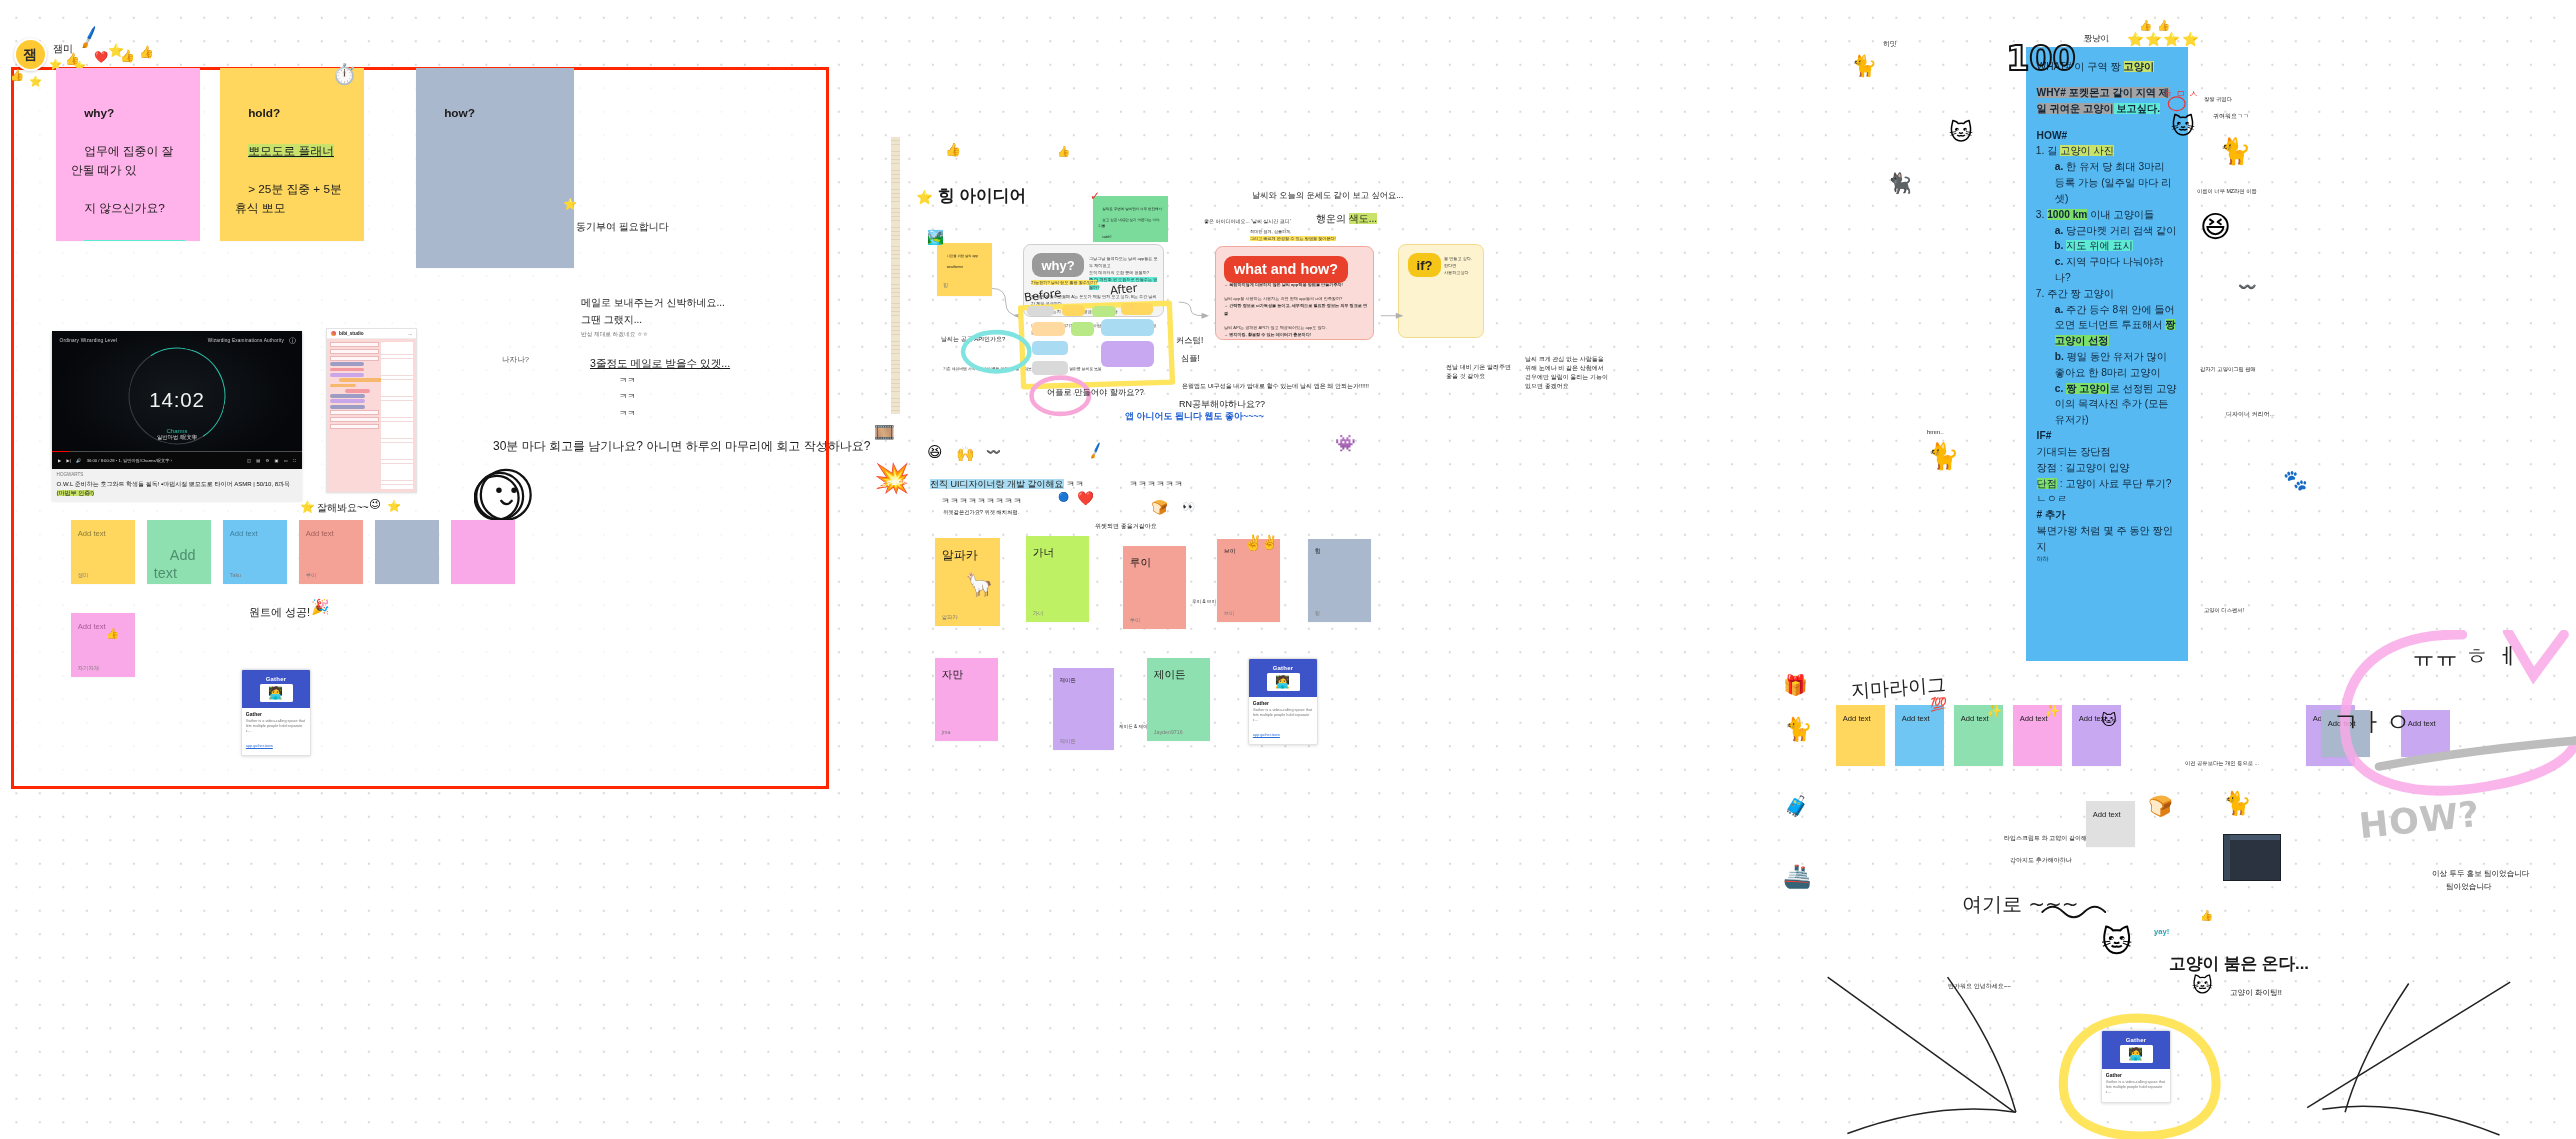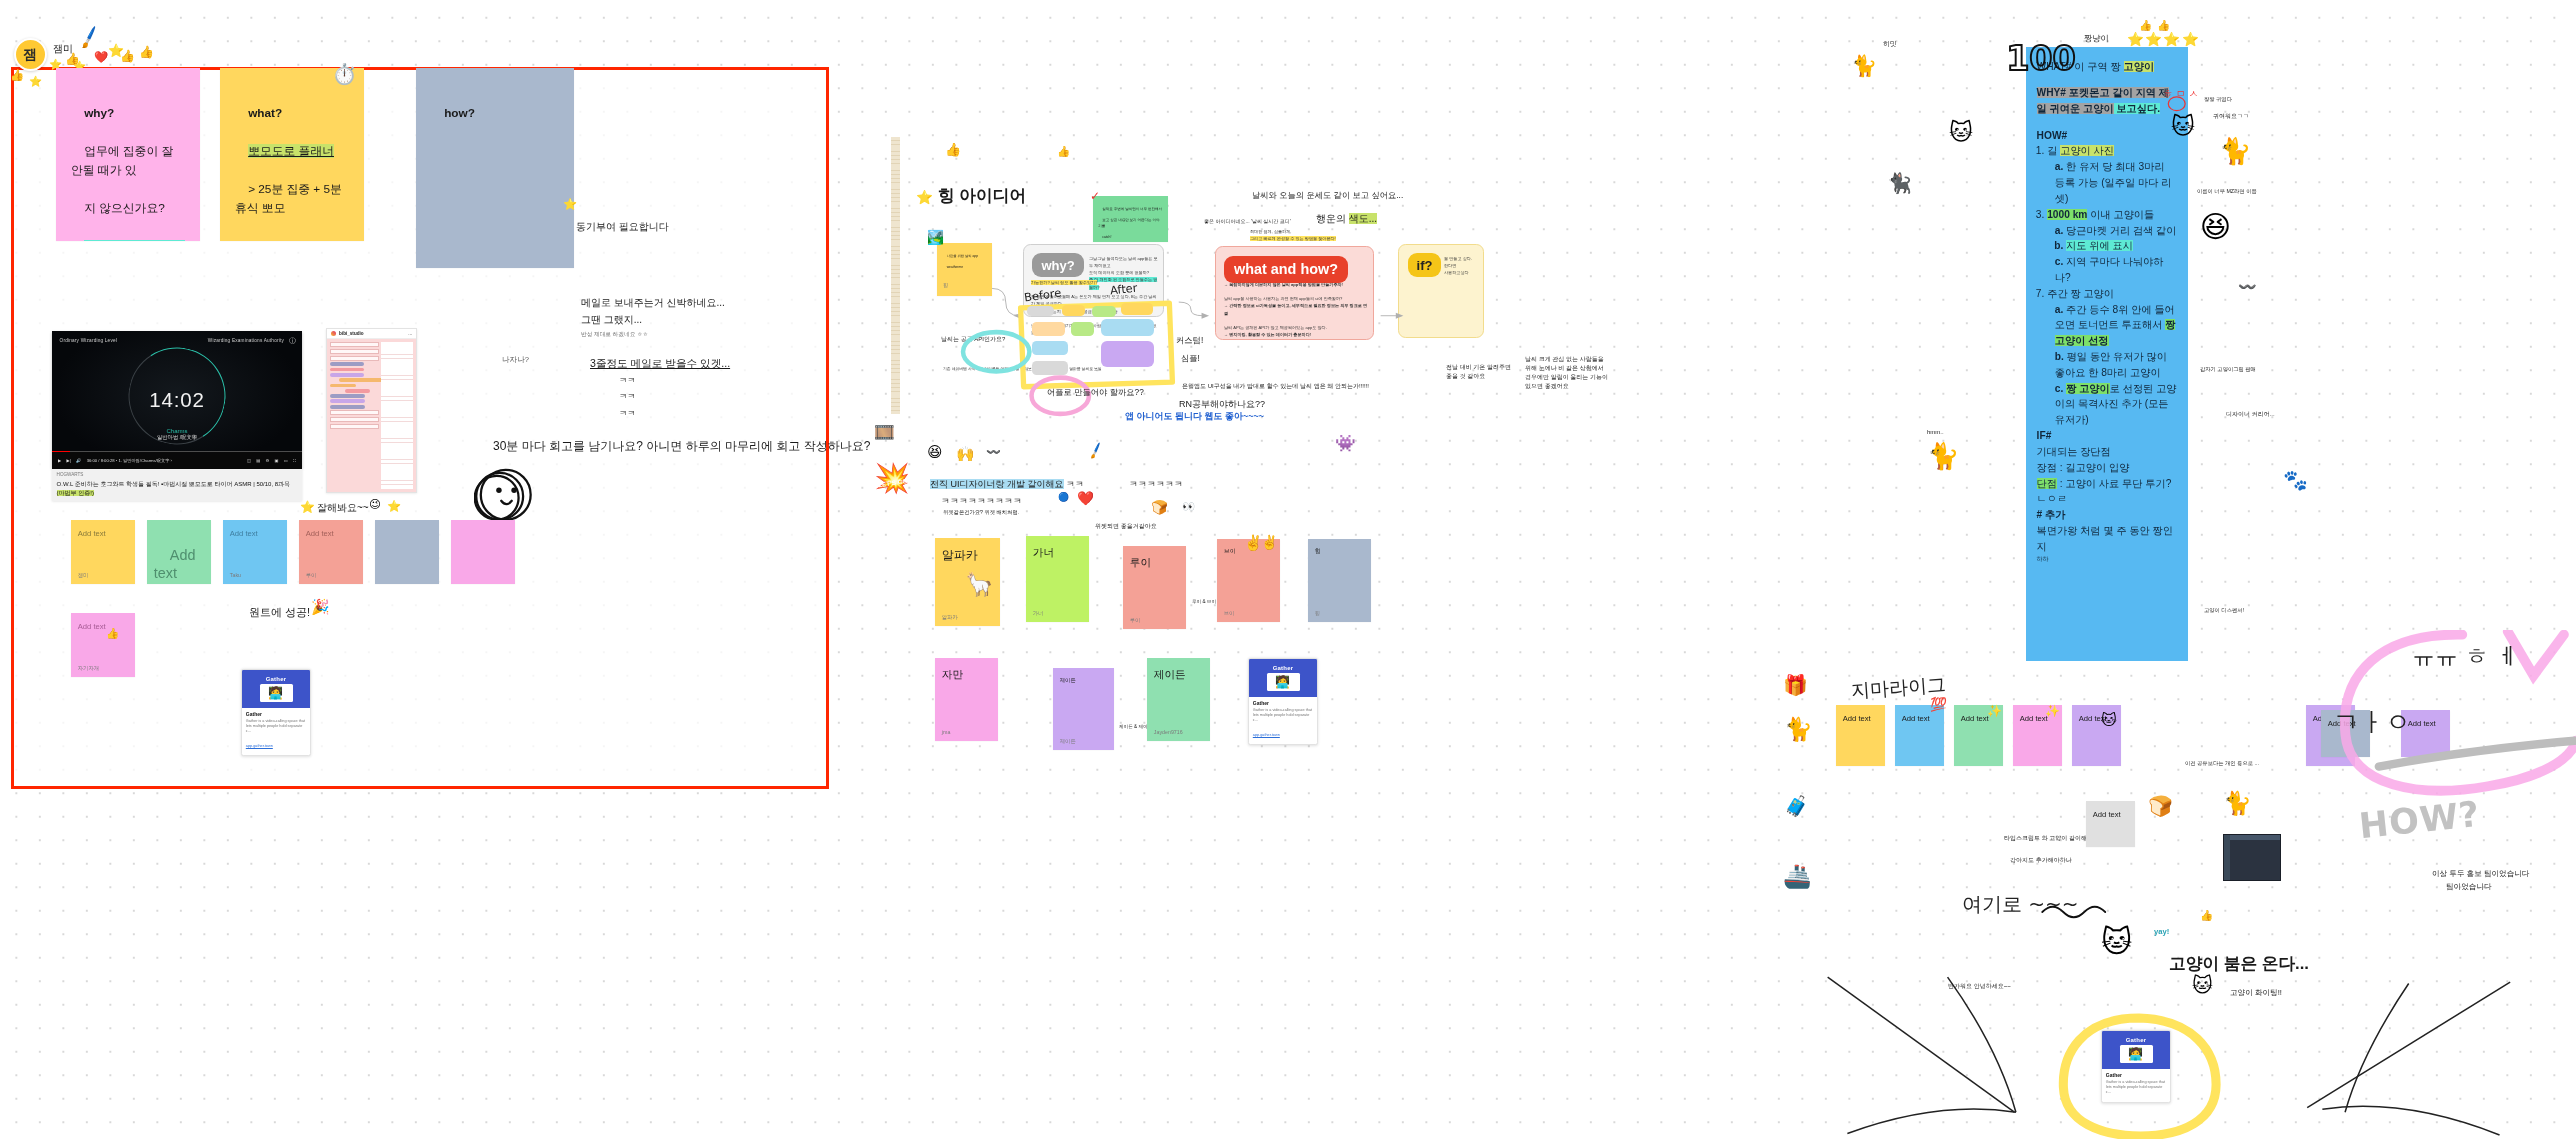--- a/index.html
+++ b/index.html
@@ -191,21 +191,21 @@
     <br>
     <br>
     <br>
     
   </div>
 
 </div>
 
 <div class="sticky" style="left:220px; top:68px; width:144px; height:173px; background:#ffd75e;">
   <div class="body">
-    <b>what?</b><br>
+    <b>hold?</b><br>
     <span class="hl-green u">뽀모도로 플래너</span><br>
     <span>&gt; 25분 집중 + 5분 휴식 뽀모</span><br>
     <span>도로 타이머를 돌리고 열일 해</span><br>
     
   </div>
 
 </div>
 <div class="sticker" style="left:332px; top:64px; font-size:20px;">⏱️</div>
 
 <div class="sticky" style="left:416px; top:68px; width:158px; height:200px; background:#a9b8cd;">

